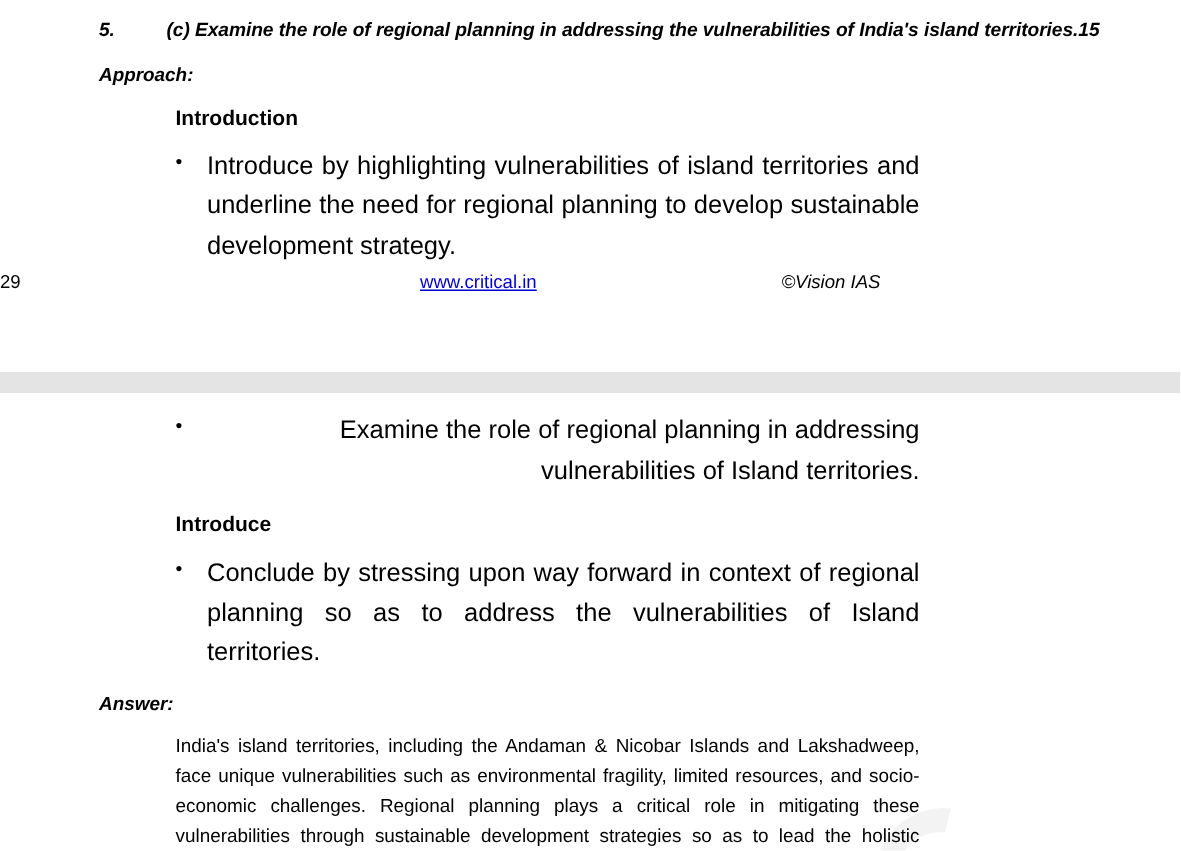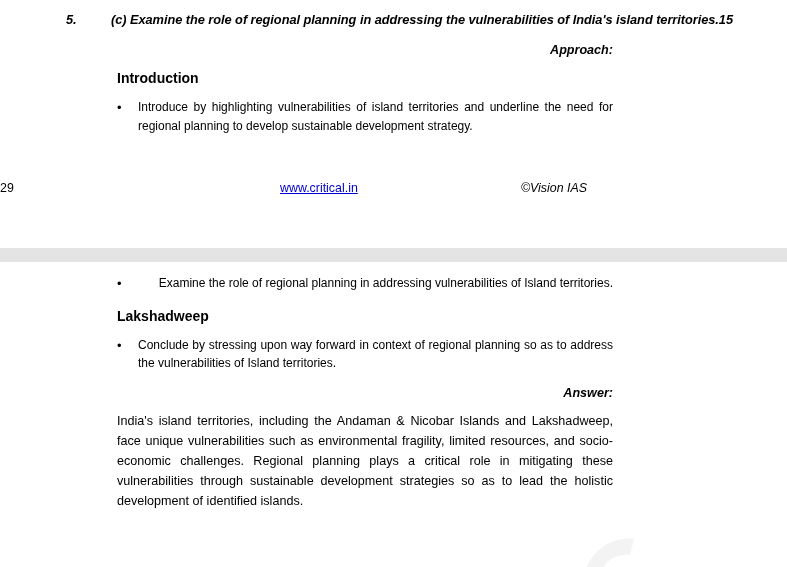--- a/index.html
+++ b/index.html
@@ -58,21 +58,20 @@
   .q-num {
     display: inline-block;
     width: 45px;
   }
 
   .label-bold-italic {
     font-size: 12.6px;
     font-weight: bold;
     font-style: italic;
     margin-top: 13px;
-    text-align: right;
   }
 
   .sub-head {
     font-size: 14px;
     font-weight: bold;
     margin-left: 51px;
     margin-top: 13px;
   }
 
   .bullet-row {
@@ -83,21 +82,21 @@
   }
   .bullet-dot {
     width: 21px;
     flex: 0 0 21px;
     font-size: 13px;
     line-height: 1.58;
     text-align: left;
   }
   .bullet-text {
     flex: 1 1 auto;
-    font-size: 12px;
+    font-size: 17px;
     line-height: 1.58;
     text-align: justify;
     text-justify: inter-word;
   }
   .bullet-text.nojustify { text-align: right; }
 
   .answer-para {
     margin-left: 51px;
     margin-top: 12px;
     font-size: 12.6px;
@@ -180,21 +179,21 @@
 
   <div class="page page-two">
     <div class="page-body">
 
 
       <div class="bullet-row">
         <span class="bullet-dot">•</span>
         <span class="bullet-text nojustify">Examine the role of regional planning in addressing vulnerabilities of Island territories.</span>
       </div>
 
-      <div class="sub-head">Lakshadweep</div>
+      <div class="sub-head">Introduce</div>
 
       <div class="bullet-row">
         <span class="bullet-dot">•</span>
         <span class="bullet-text">Conclude by stressing upon way forward in context of regional planning so as to address the vulnerabilities of Island territories.</span>
       </div>
 
       <div class="label-bold-italic">Answer:</div>
 
       <div class="answer-para">
         <span>India's island territories, including the Andaman &amp; Nicobar Islands and Lakshadweep, face unique vulnerabilities such as </span><b>environmental fragility, limited resources, and socio-economic</b><span> challenges. Regional planning plays a critical role in mitigating these vulnerabilities through sustainable development strategies so as to lead the holistic development of identified islands.</span>

